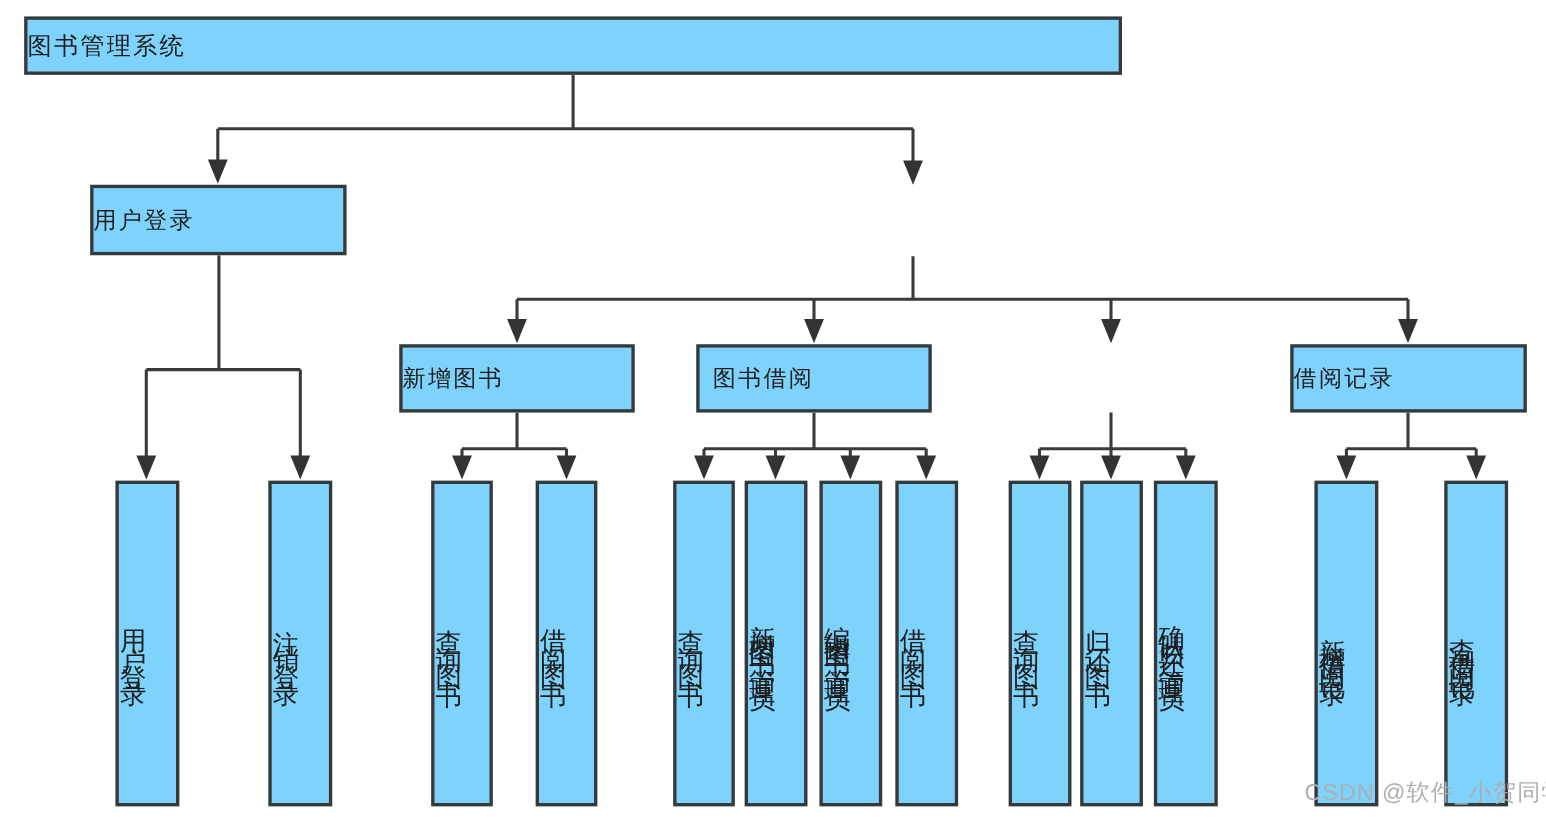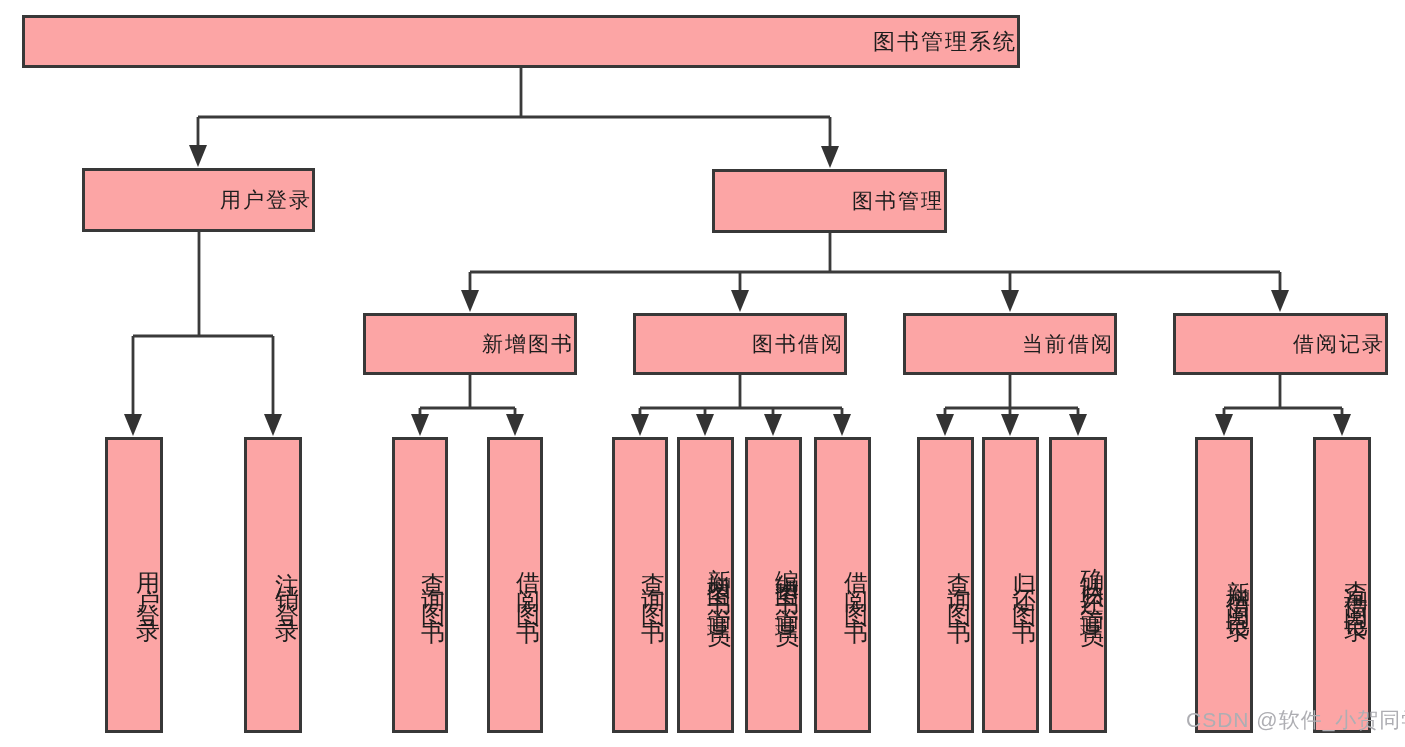--- a/index.html
+++ b/index.html
@@ -15,25 +15,25 @@
     position: absolute;
     left: 0; top: 0;
     width: 1405px; height: 747px;
     pointer-events: none;
   }
   .connectors path { stroke: #3a3a3a; stroke-width: 2.8; fill: none; }
   .connectors polygon { fill: #333333; stroke: none; }
   .box {
     position: absolute;
     box-sizing: border-box;
-    background: #fca5a5;
+    background: #7dd3fc;
     border: 3px solid #383838;
     display: flex;
     align-items: center;
-    justify-content: flex-end;
+    justify-content: flex-start;
     color: #1d1d1d;
   }
   .h { font-size: 21px; }
   .h span { letter-spacing: 2px; white-space: nowrap; }
   .root-box { font-size: 22px; }
   .v span {
     writing-mode: vertical-rl;
     text-orientation: mixed;
     font-size: 24px;
     letter-spacing: 8px;
@@ -107,32 +107,26 @@
     </g>
   </svg>
 
   <div class="box h root-box" style="left:22px;top:15px;width:998px;height:53px;">
     <span>图书管理系统</span>
   </div>
 
   <div class="box h" style="left:82px;top:168px;width:233px;height:64px;">
     <span>用户登录</span>
   </div>
-  <div class="box h" style="left:712px;top:169px;width:235px;height:64px;">
-    <span>图书管理</span>
-  </div>
 
   <div class="box h" style="left:363px;top:313px;width:214px;height:62px;">
     <span>新增图书</span>
   </div>
-  <div class="box h" style="left:633px;top:313px;width:214px;height:62px;">
+  <div class="box h" style="left:633px;top:313px;width:214px;height:62px;padding-left:12px;">
     <span>图书借阅</span>
-  </div>
-  <div class="box h" style="left:903px;top:313px;width:214px;height:62px;">
-    <span>当前借阅</span>
   </div>
   <div class="box h" style="left:1173px;top:313px;width:215px;height:62px;">
     <span>借阅记录</span>
   </div>
 
   <div class="box v sp-wide" style="left:105px;top:437px;width:58px;height:296px;">
     <span>用户登录</span>
   </div>
   <div class="box v sp-wide" style="left:244px;top:437px;width:58px;height:296px;">
     <span>注销登录</span>

